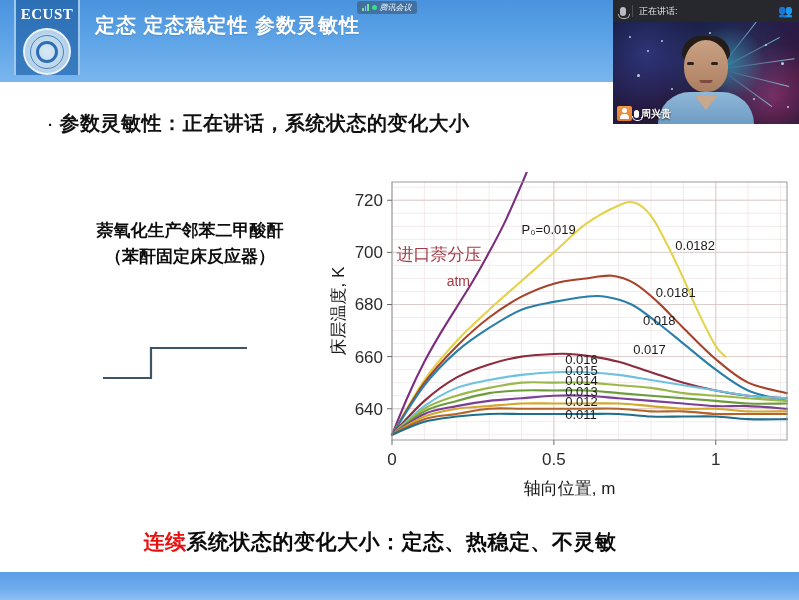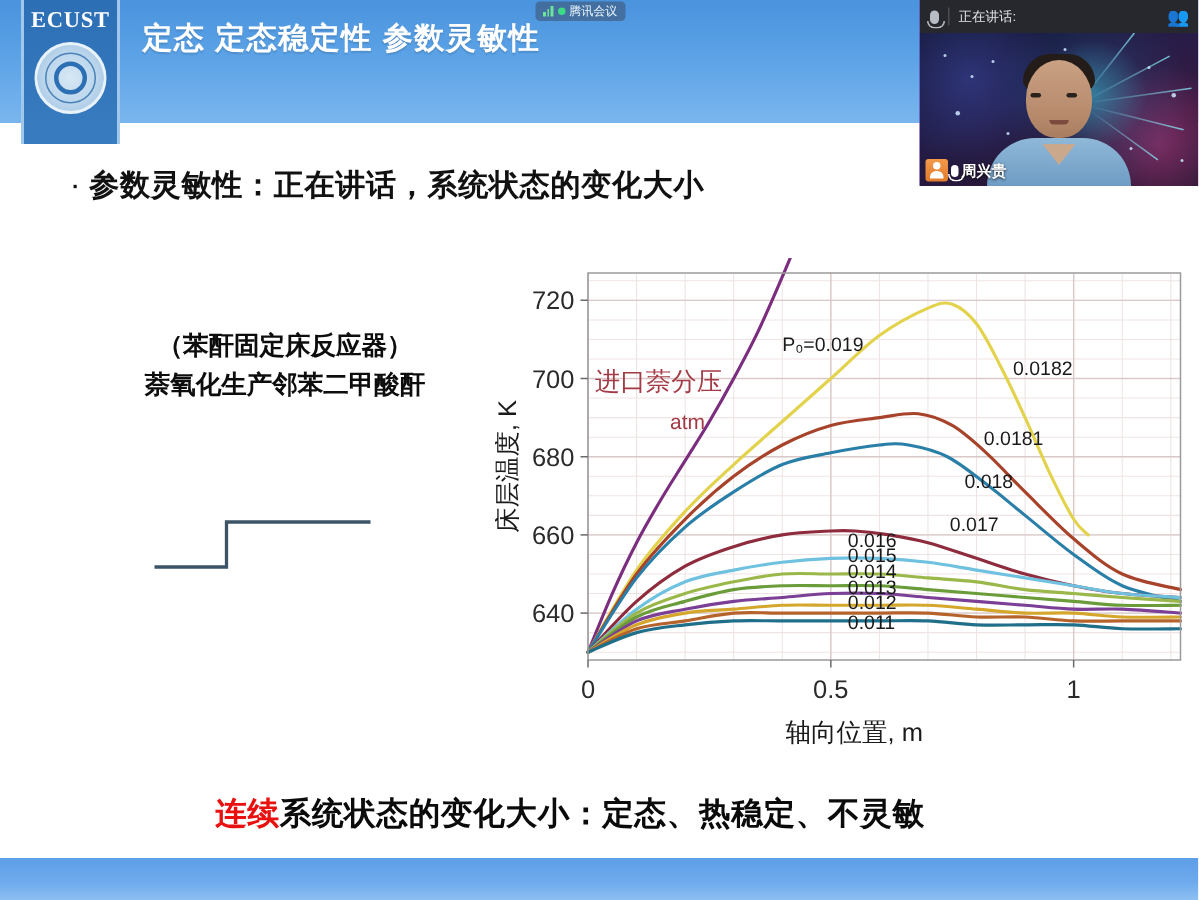--- a/index.html
+++ b/index.html
@@ -21,21 +21,21 @@
   
   .header-band {
     position: absolute;
     left: 0; top: 0;
     width: 799px; height: 82px;
     background: linear-gradient(180deg, #4a93dd 0%, #5ba2e6 45%, #7ab6ee 100%);
   }
   .logo-box {
     position: absolute;
     left: 14px; top: 0;
-    width: 62px; height: 96px;
+    width: 62px; height: 75px;
     background: linear-gradient(180deg, #2d6fb5 0%, #3a7cc0 100%);
     border-left: 2px solid #9fc8ea;
     border-right: 2px solid #9fc8ea;
     display: flex;
     flex-direction: column;
     align-items: center;
   }
   .logo-text {
     color: #ffffff;
     font-size: 15px;
@@ -89,20 +89,21 @@
     position: absolute;
     left: 357px; top: 1px;
     height: 13px;
     padding: 0 5px;
     background: rgba(60,80,110,0.55);
     border-radius: 3px;
     display: flex;
     align-items: center;
     gap: 3px;
     z-index: 40;
+    font-style: italic;
   }
   .wm-bars { display: flex; align-items: flex-end; gap: 1px; height: 7px; }
   .wm-bars i { display:block; width: 1.5px; background: #6ee39a; }
   .wm-bars i:nth-child(1){height:3px;}
   .wm-bars i:nth-child(2){height:5px;}
   .wm-bars i:nth-child(3){height:7px;}
   .wm-dot { width: 5px; height: 5px; border-radius: 50%; background: #3ddc84; }
   .wm-label { color: #e9f6ff; font-size: 8px; white-space: nowrap; }
 
   
@@ -389,22 +390,22 @@
         <span class="name-text">周兴贵</span>
       </div>
     </div>
   </div>
 
   <div class="bullet-line">
     <span class="bullet-dot">·</span><span>参数灵敏性：正在讲话，系统状态的变化大小</span>
   </div>
 
   <div class="left-caption">
+    <div>萘氧化生产邻苯二甲酸酐</div>
     <div>（苯酐固定床反应器）</div>
-    <div>萘氧化生产邻苯二甲酸酐</div>
   </div>
 
   <svg class="step-diagram" viewBox="0 0 180 60">
     <polyline points="8,48 56,48 56,18 152,18" fill="none" stroke="#3d5366" stroke-width="2.2" stroke-linejoin="miter" stroke-linecap="butt"></polyline>
   </svg>
 
   <div class="chart-wrap">
     <svg id="chart-svg" width="465" height="330" viewBox="0 0 465 330">
         <rect x="62" y="10" width="395" height="258" fill="#ffffff"></rect>
         <g>

